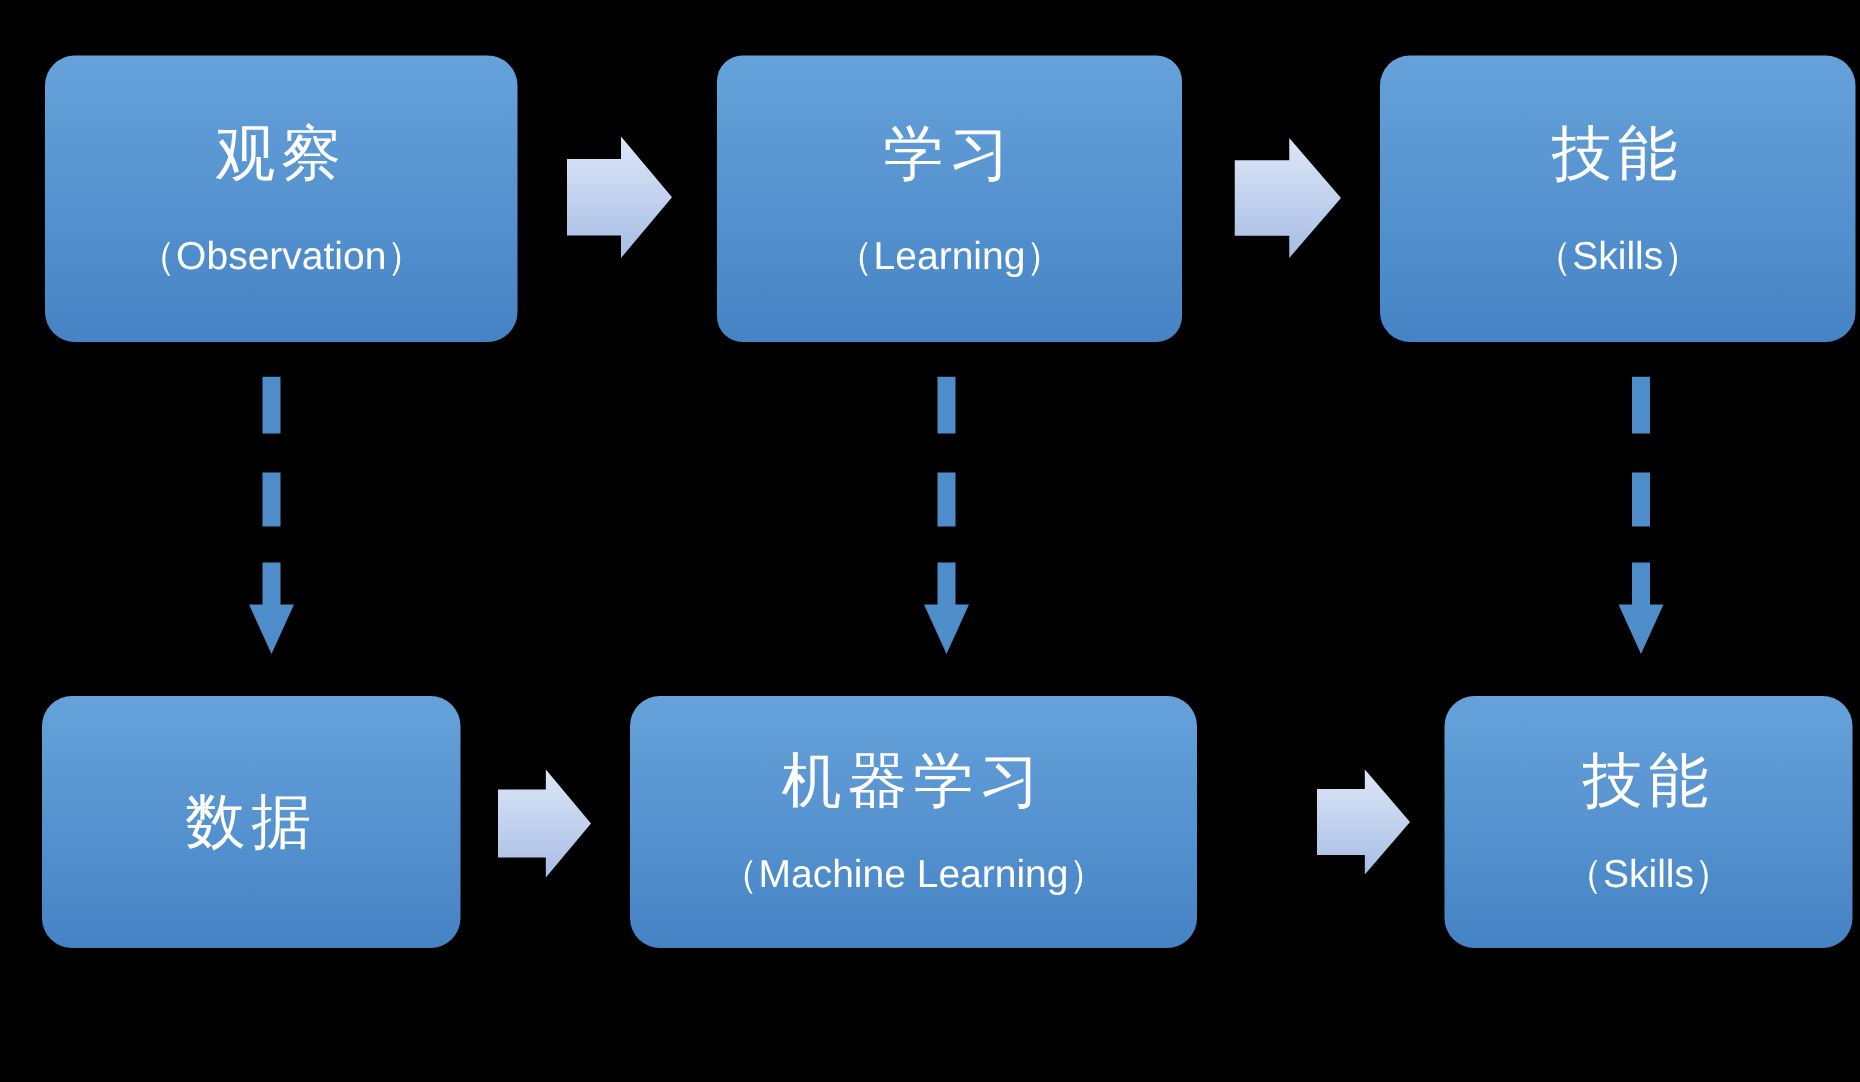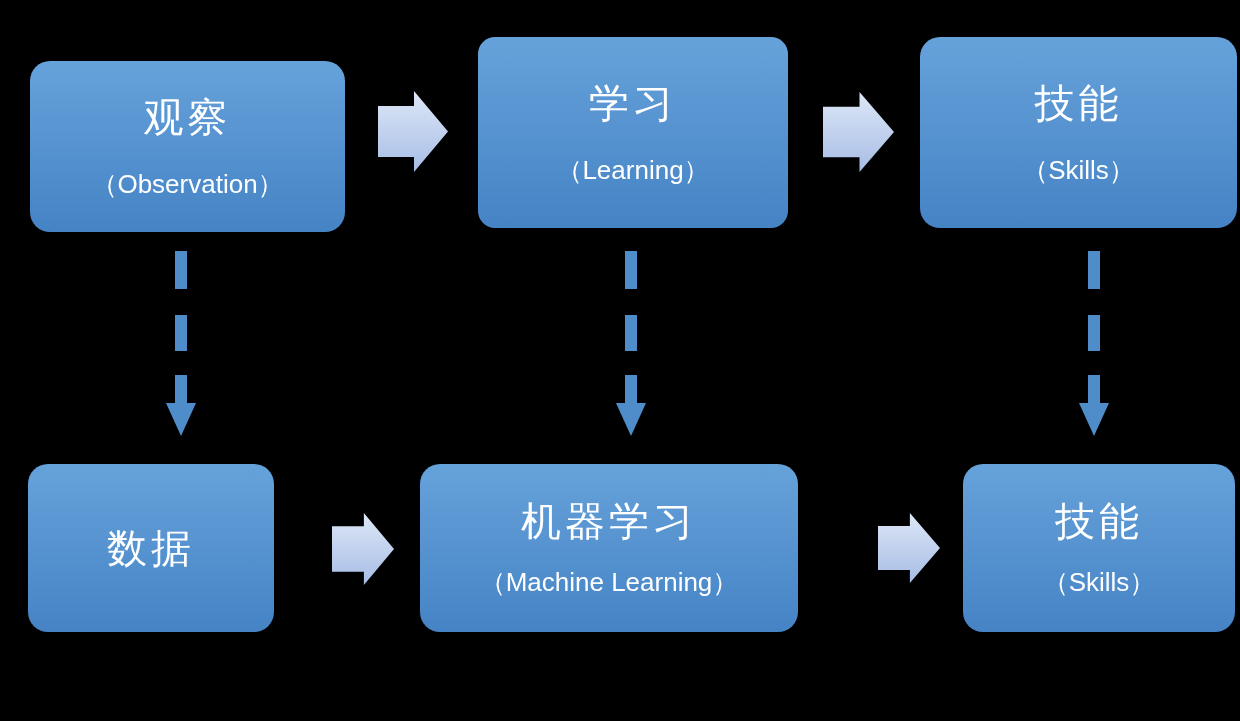--- a/index.html
+++ b/index.html
@@ -47,26 +47,26 @@
     line-height: 1.15;
     white-space: nowrap;
   }
   .row-top .node-inner { gap: 30px; }
   .row-bottom .node-inner { gap: 24px; }
   .node-inner { display: flex; flex-direction: column; align-items: center; }
   .row-top .node-inner { row-gap: 30px; }
   .row-bottom .node-inner { row-gap: 24px; }
 
   
-  #node-observation { left: 30px;  top: 37px; width: 315px; height: 171px; margin-top: 24px; }
+  #node-observation { left: 30px;  top: 37px; width: 315px; height: 191px; }
   #node-learning    { left: 478px; top: 37px; width: 310px; height: 191px; border-radius: 17px; }
   #node-skills-top  { left: 920px; top: 37px; width: 317px; height: 191px; }
 
   
-  #node-data             { left: 28px;  top: 464px; width: 246px; height: 168px; }
+  #node-data             { left: 28px;  top: 464px; width: 279px; height: 168px; }
   #node-machine-learning { left: 420px; top: 464px; width: 378px; height: 168px; }
   #node-skills-bottom    { left: 963px; top: 464px; width: 272px; height: 168px; }
 
   .h-arrow { position: absolute; }
   #arrow-obs-learn   { left: 378px; top: 91px;  width: 70px; height: 81px; }
   #arrow-learn-skill { left: 823px; top: 92px;  width: 71px; height: 80px; }
   #arrow-data-ml     { left: 332px; top: 513px; width: 62px; height: 72px; }
   #arrow-ml-skill    { left: 878px; top: 513px; width: 62px; height: 70px; }
 
   .v-arrow { position: absolute; width: 34px; height: 185px; top: 251px; }

